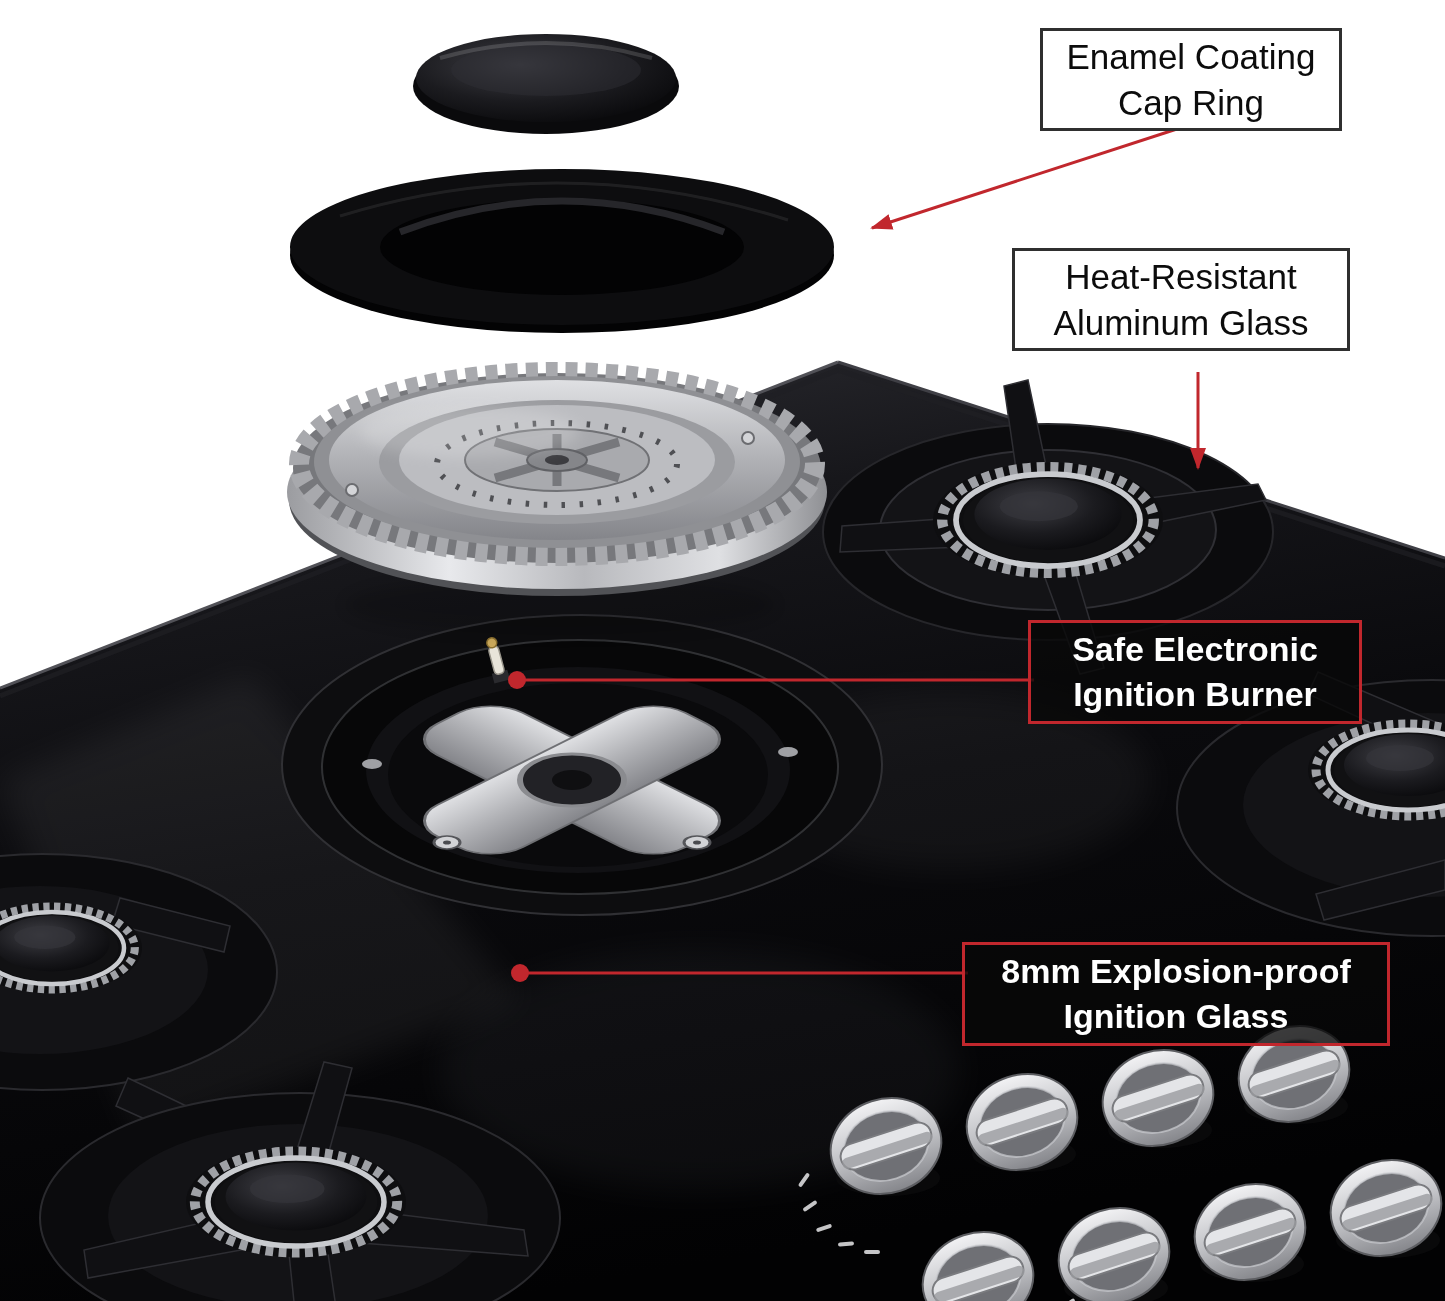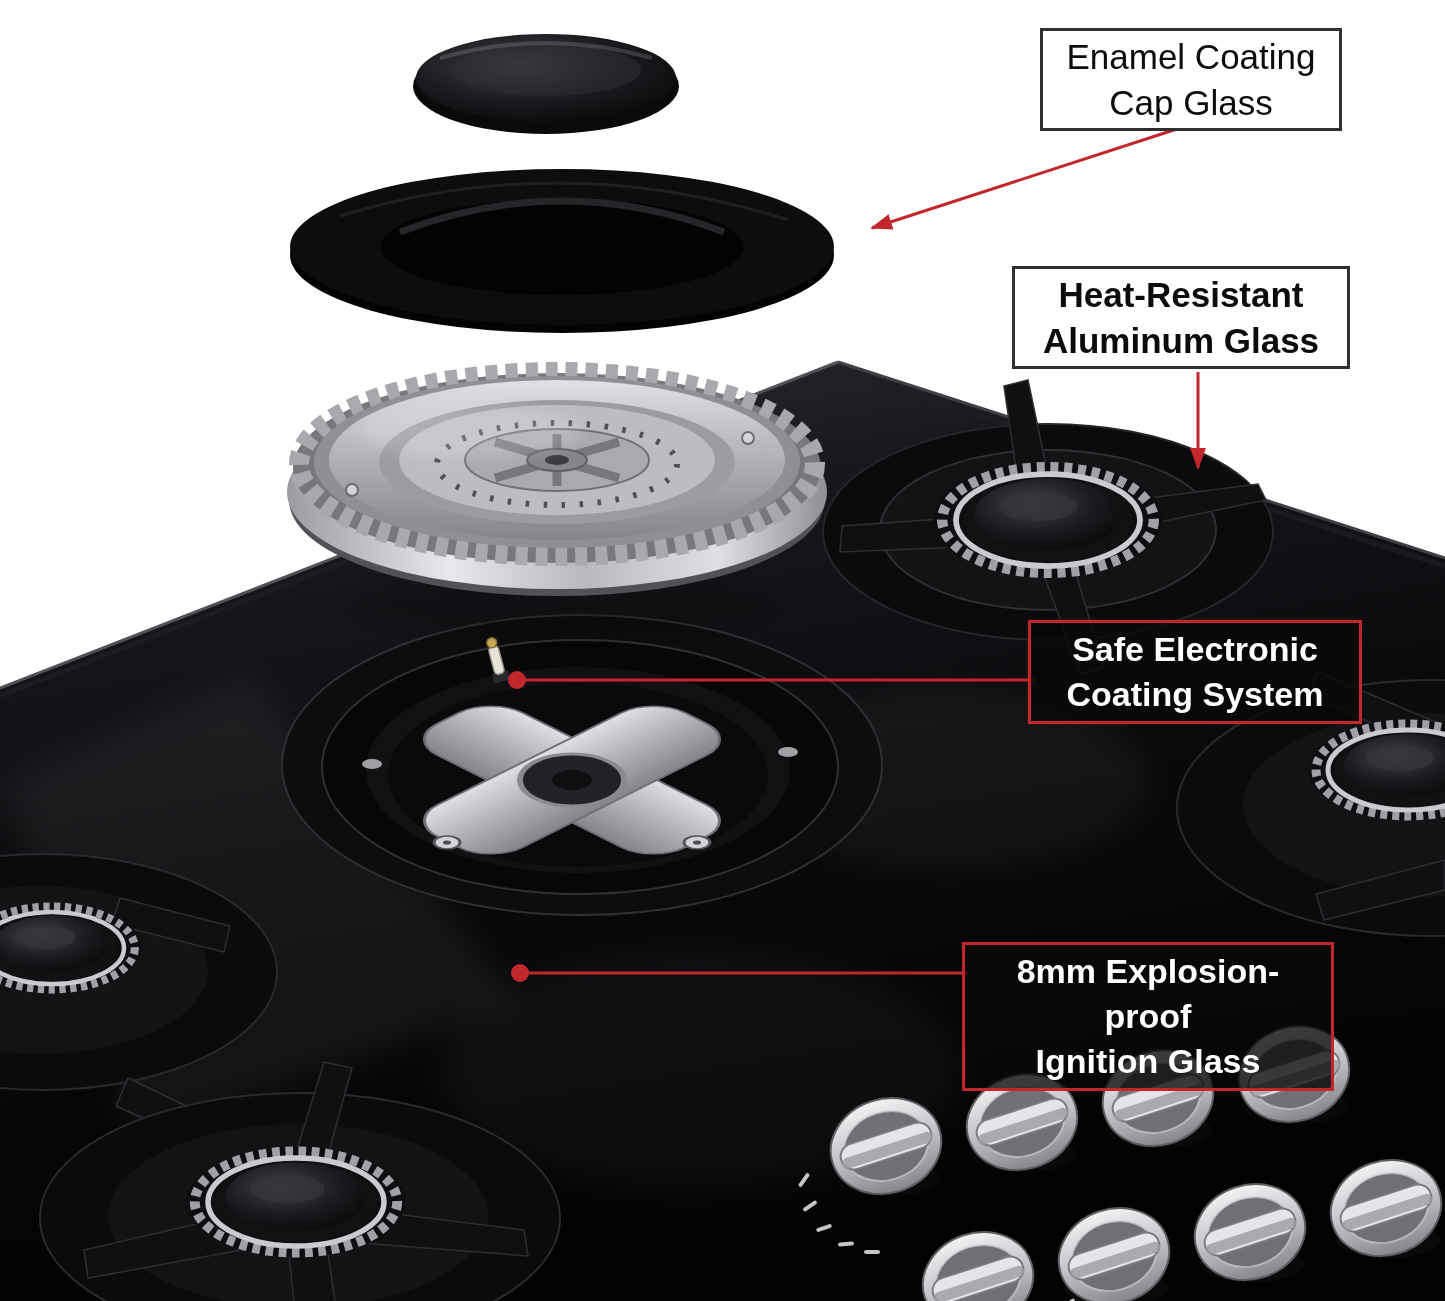--- a/index.html
+++ b/index.html
@@ -228,31 +228,31 @@
     <line x1="1198" y1="352" x2="1198" y2="448" class="red-stroke" marker-end="url(#arrowhead)"></line>
     <line x1="1034" y1="660" x2="522" y2="660" class="red-stroke"></line>
     <circle cx="517" cy="660" r="9" class="red-fill" stroke="none"></circle>
     <line x1="968" y1="953" x2="526" y2="953" class="red-stroke"></line>
     <circle cx="520" cy="953" r="9" class="red-fill" stroke="none"></circle>
   </g>
 </svg>
 
 <div class="label light" style="left:1040px;top:8px;width:302px;">
   <div>Enamel Coating</div>
-  <div>Cap Glass</div>
-</div>
-
-<div class="label light" style="left:1012px;top:246px;width:338px;font-weight:bold;">
+  <div>Cap Ring</div>
+</div>
+
+<div class="label light" style="left:1012px;top:228px;width:338px;">
   <div>Heat-Resistant</div>
   <div>Aluminum Glass</div>
 </div>
 
 <div class="label dark" style="left:1028px;top:600px;width:334px;">
   <div>Safe Electronic</div>
-  <div>Coating System</div>
-</div>
-
-<div class="label dark" style="left:962px;top:922px;width:372px;">
+  <div>Ignition Burner</div>
+</div>
+
+<div class="label dark" style="left:962px;top:922px;width:428px;">
   <div>8mm Explosion-proof</div>
   <div>Ignition Glass</div>
 </div>
 
 </div>
 
 </body></html>

